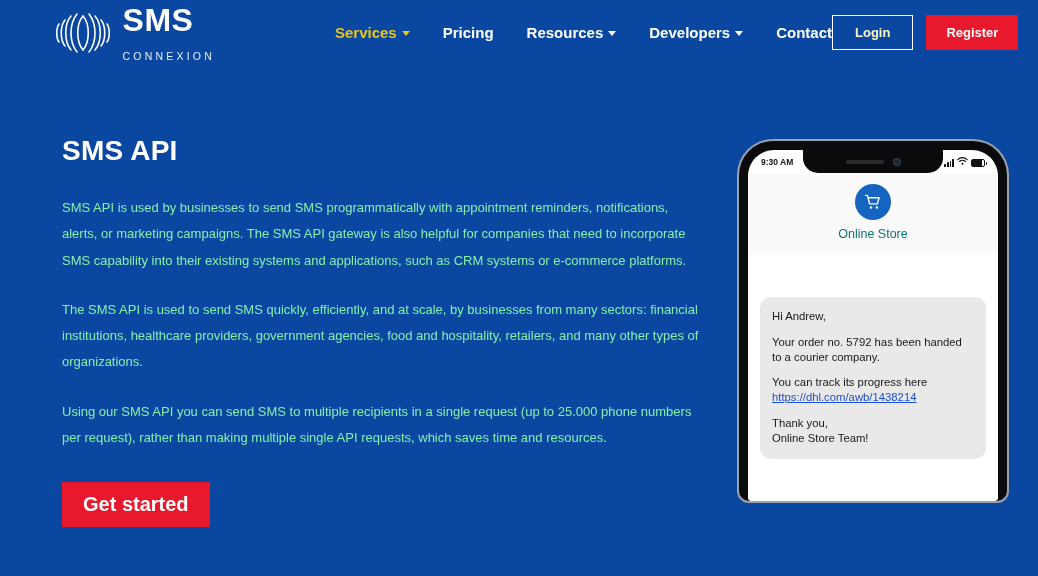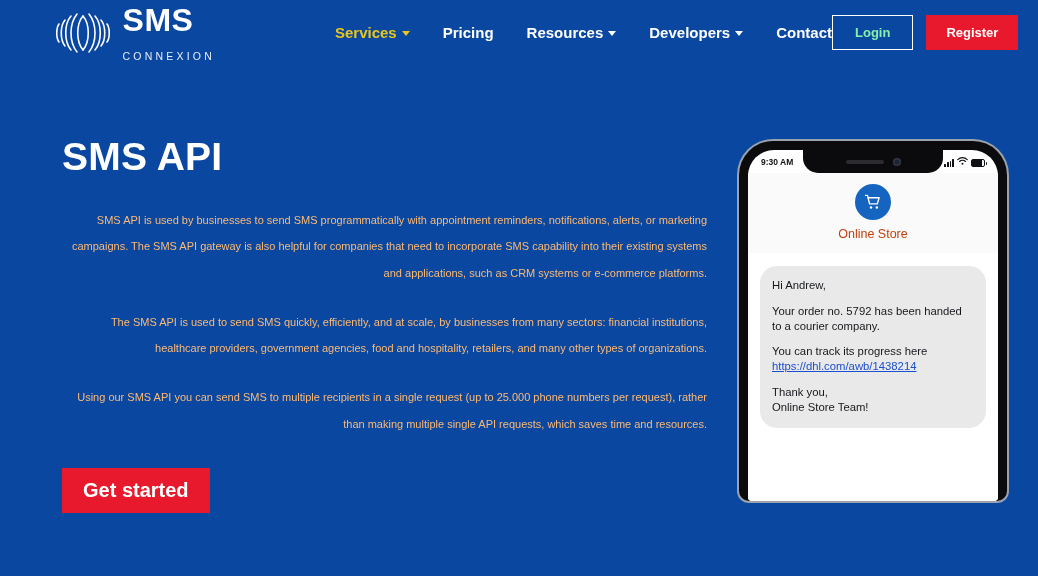--- a/index.html
+++ b/index.html
@@ -84,21 +84,21 @@
 
   .nav-right {
     margin-left: auto;
     display: flex;
     align-items: center;
     gap: 13px;
   }
   .btn-login {
     border: 1.5px solid #ffffff;
     background: transparent;
-    color: #86efac;
+    color: #fef9c3;
     font-size: 13px;
     font-weight: bold;
     font-family: inherit;
     padding: 9px 22px;
     cursor: pointer;
   }
   .btn-register {
     border: none;
     background: #e8192c;
     color: #ffffff;
@@ -112,33 +112,32 @@
   
   .main {
     display: flex;
     padding: 0 26px 0 62px;
     margin-top: 70px;
   }
 
   .col-left { width: 648px; flex: 0 0 auto; }
 
   .page-title {
-    font-size: 39px;
+    font-size: 28px;
     font-weight: bold;
     letter-spacing: 0.2px;
     margin-bottom: 28px;
   }
 
   .para {
-    font-size: 11px;
+    font-size: 13px;
     line-height: 26.3px;
-    color: #fdba74;
+    color: #86efac;
     margin-bottom: 23px;
     max-width: 645px;
-    text-align: right;
   }
 
   .btn-getstarted {
     border: none;
     background: #e8192c;
     color: #ffffff;
     font-size: 20px;
     font-weight: bold;
     font-family: inherit;
     padding: 11px 21px;
@@ -258,32 +257,33 @@
     width: 36px; height: 36px;
     border-radius: 50%;
     background: #1565c0;
     display: flex;
     align-items: center;
     justify-content: center;
   }
   .store-name {
     margin-top: 7px;
     font-size: 12.5px;
-    color: #c2410c;
+    color: #0f766e;
   }
 
   .msg-area {
     padding: 13px 12px 0 12px;
     background: #ffffff;
     height: calc(100% - 23px - 78px);
   }
   .bubble {
     background: #e9e9e9;
-    border-radius: 17px;
+    border-radius: 11px;
     padding: 12px 12px 13px 12px;
+    margin-top: 31px;
   }
   .bubble p {
     font-size: 11.3px;
     line-height: 14.8px;
     color: #16181c;
     margin-bottom: 11px;
   }
   .bubble p:last-child { margin-bottom: 0; }
   .bubble a {
     color: #1a4fd0;

